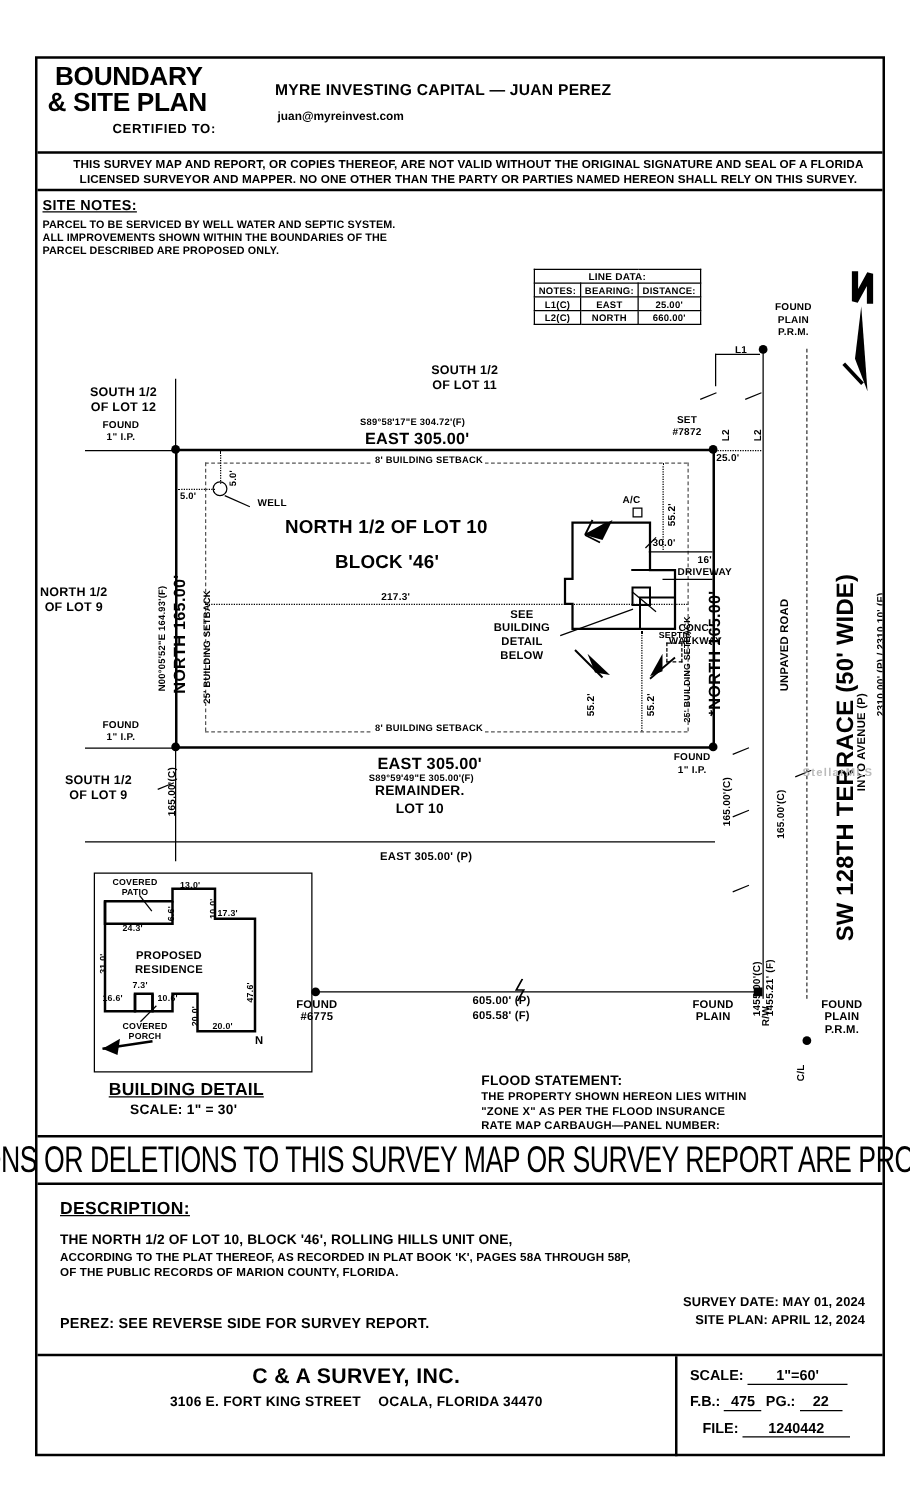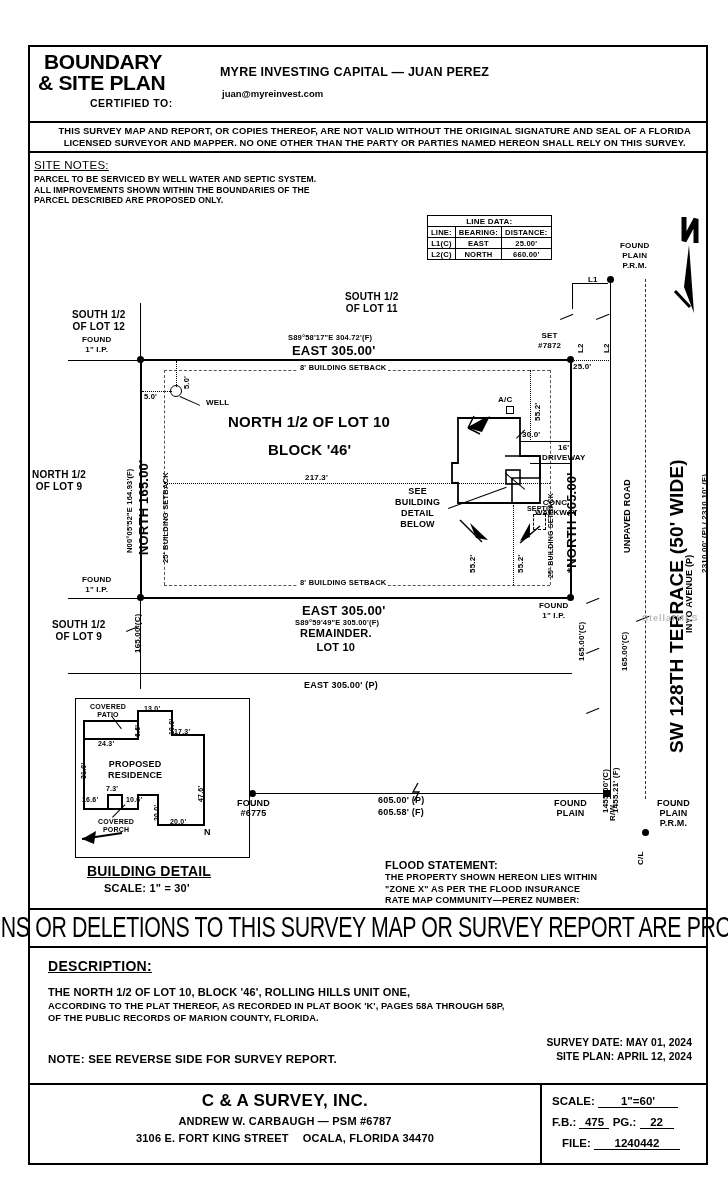--- a/index.html
+++ b/index.html
@@ -58,21 +58,21 @@
     font-size: 9.2px; font-weight: bold; letter-spacing: 0.1px;
     line-height: 11.5px; text-align: center;
     transform: scaleX(1.02); transform-origin: left center;
   }
 
   
   #drawing {
     position: absolute; left: 0; top: 106px; width: 100%; height: 755px;
     overflow: hidden;
   }
-  .sn-title { font-size: 11.5px; font-weight: normal; letter-spacing: 0.3px;
+  .sn-title { font-size: 11.5px; font-weight: bold; letter-spacing: 0.3px;
               text-decoration: underline; }
   .sn-body { font-size: 8.6px; font-weight: bold; line-height: 10.5px; letter-spacing: 0.1px;}
 
   
   table.ldt {
     border-collapse: collapse;
     font-size: 8px; font-weight: bold;
   }
   table.ldt td, table.ldt th {
     border: 1px solid #000; padding: 0px 3px; text-align: center;
@@ -200,21 +200,21 @@
       </div>
     </div>
 
     <div class="abs" style="left:397px; top:62px;border-radius:19px;">
       <table class="ldt">
         <tbody>
             <tr>
               <th class="hdr" colspan="3">LINE DATA:</th>
             </tr>
         <tr>
-          <th>LINE:</th>
+          <th>NOTES:</th>
           <th>BEARING:</th>
           <th>DISTANCE:</th>
         </tr>
         <tr>
           <td>L1(C)</td>
           <td>EAST</td>
           <td>25.00'</td>
         </tr>
         <tr>
           <td>L2(C)</td>
@@ -493,51 +493,50 @@
     </div>
 
     <div class="abs t nw" style="left:57px; top:710px; font-size:14px; text-decoration:underline;">BUILDING DETAIL</div>
     <div class="abs t nw f11" style="left:74px; top:729px;">SCALE:  1"  =  30'</div>
 
     <div class="abs" style="left:355px; top:706px;">
       <div class="t f11">FLOOD STATEMENT:</div>
       <div class="t f9" style="line-height:11.5px; margin-top:1px;">
         <div>THE PROPERTY SHOWN HEREON LIES WITHIN</div>
         <div>"ZONE X" AS PER THE FLOOD INSURANCE</div>
-        <div>RATE MAP COMMUNITY—PEREZ NUMBER:</div>
+        <div>RATE MAP CARBAUGH—PANEL NUMBER:</div>
         <div>
           <span class="ul">12083 C 0677E</span><span> EFFECTIVE ON APRIL 19, 2017.</span>
         </div>
       </div>
     </div>
 
   </div>
 
   <div id="prohibit">
     <div>ADDITIONS OR DELETIONS TO THIS SURVEY MAP OR SURVEY REPORT ARE PROHIBITED.</div>
   </div>
 
   <div id="description">
     <div class="desc-h">DESCRIPTION:</div>
     <div class="desc-1">THE NORTH 1/2 OF LOT 10, BLOCK '46', ROLLING HILLS UNIT ONE,</div>
     <div class="desc-2" style="margin-top:2px;">
       <div>ACCORDING TO THE PLAT THEREOF, AS RECORDED IN PLAT BOOK 'K', PAGES 58A THROUGH 58P,</div>
       <div>OF THE PUBLIC RECORDS OF MARION COUNTY, FLORIDA.</div>
     </div>
-    <div class="desc-note">NOTE:   SEE REVERSE SIDE FOR SURVEY REPORT.</div>
+    <div class="desc-note">PEREZ:   SEE REVERSE SIDE FOR SURVEY REPORT.</div>
     <div class="desc-dates">
       <div>SURVEY DATE: MAY 01, 2024</div>
       <div>SITE PLAN: APRIL 12, 2024</div>
     </div>
   </div>
 
   <div id="footer">
     <div id="footer-left">
       <div class="co-name">C &amp; A SURVEY, INC.</div>
-      <div class="co-psm">ANDREW W. CARBAUGH — PSM #6787</div>
       <div class="co-addr">
         <span>3106 E. FORT KING STREET</span><span class="gap"></span><span>OCALA, FLORIDA 34470</span>
       </div>
     </div>
     <div id="footer-right">
       <div class="row">
         <span>SCALE:</span>
         <span class="ulbox" style="width:80px;">1"=60'</span>
       </div>
       <div class="row">

